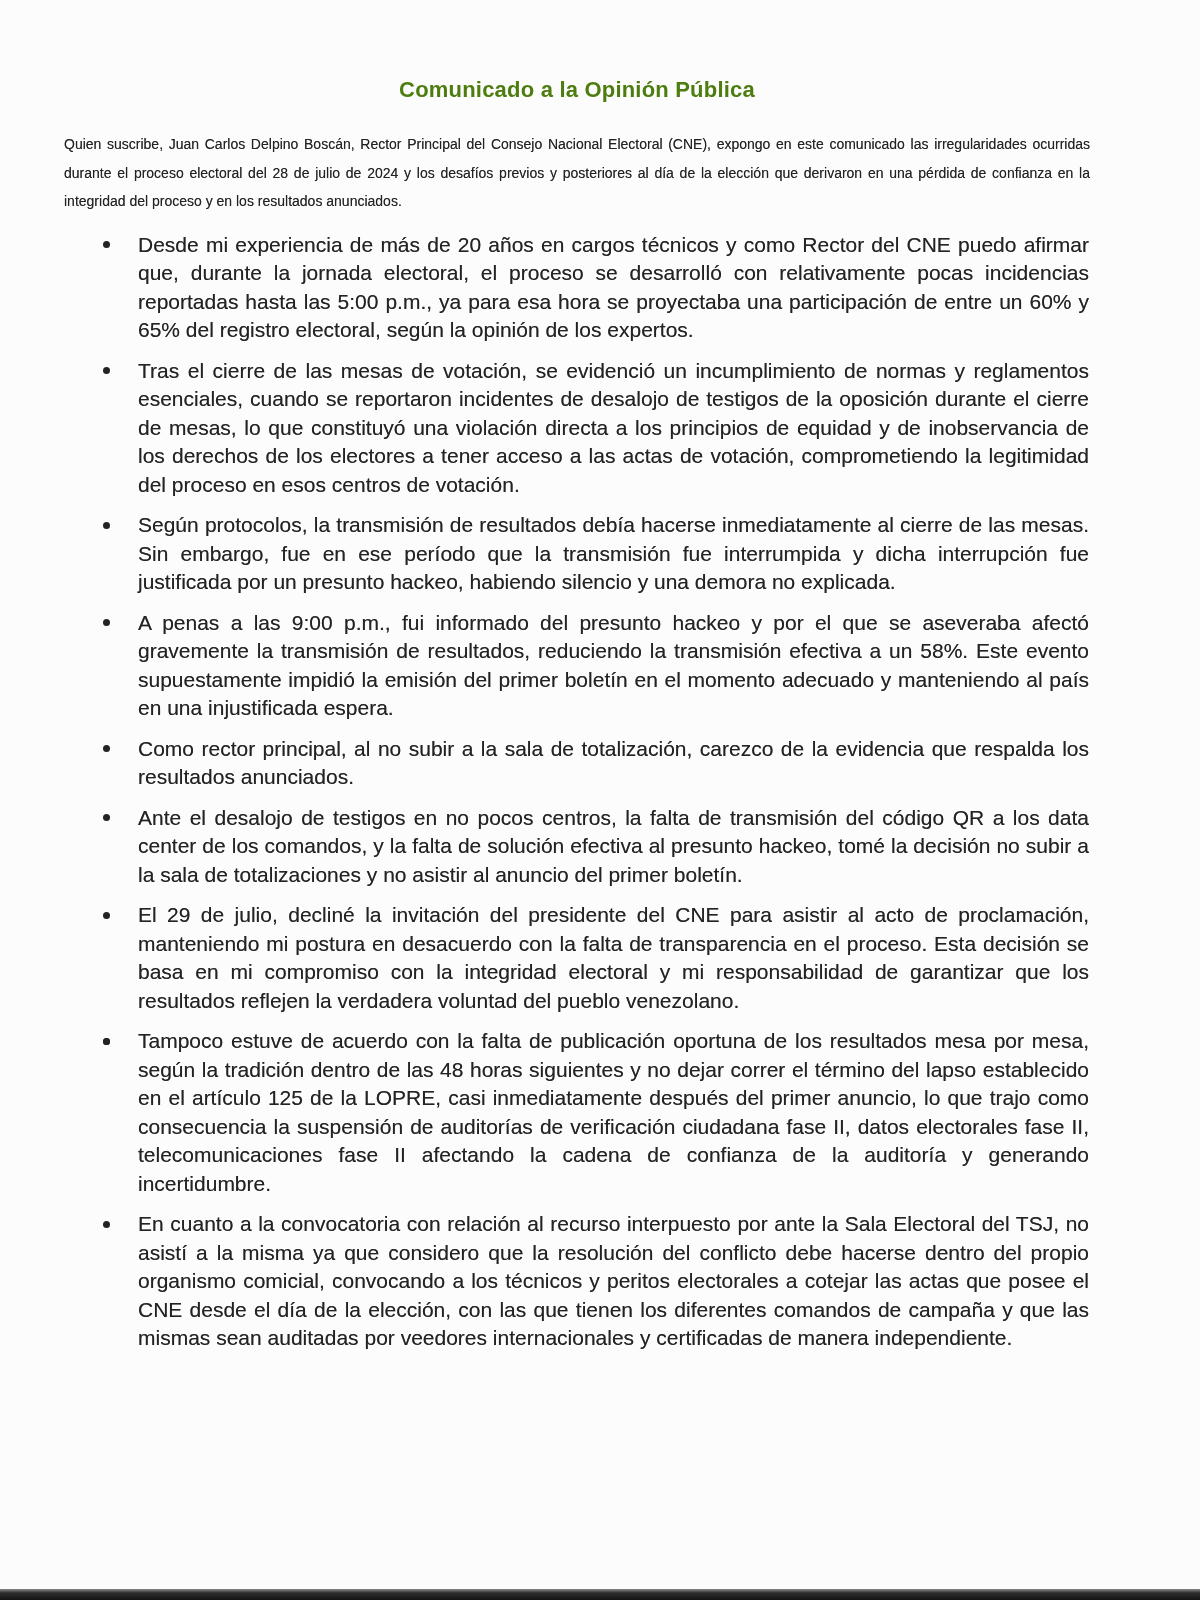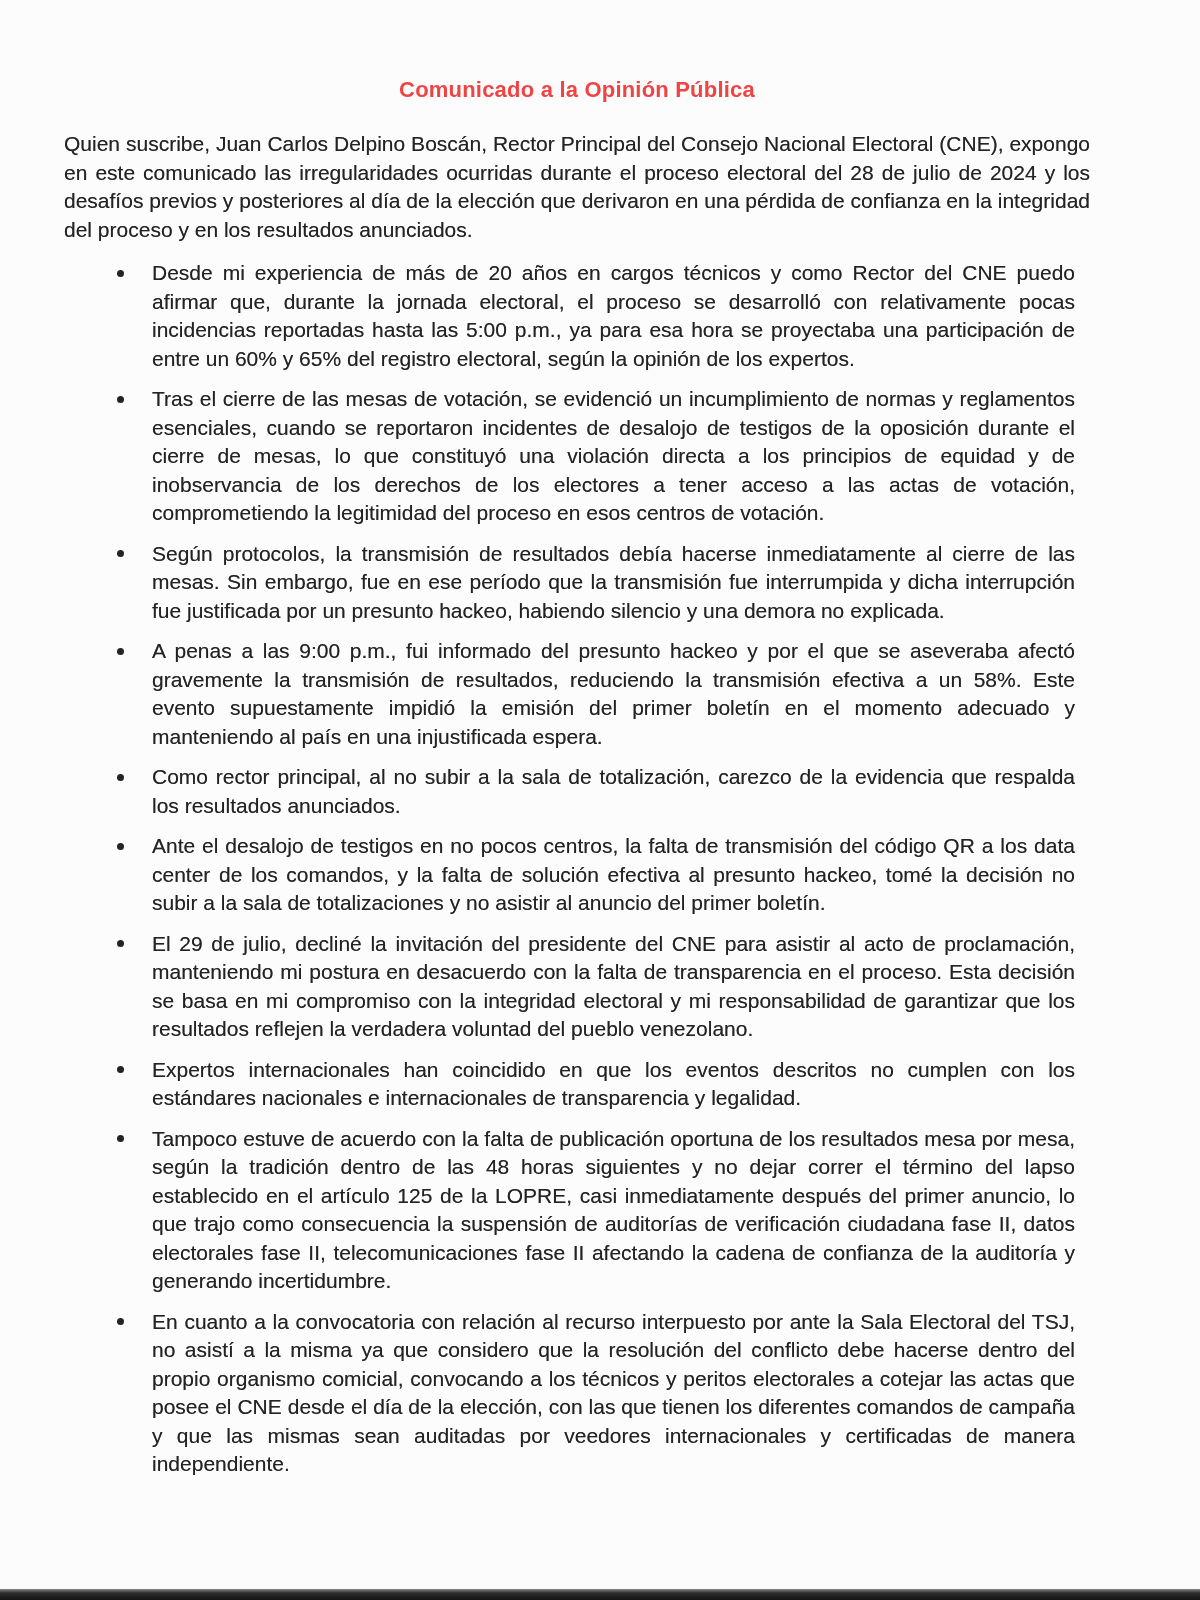--- a/index.html
+++ b/index.html
@@ -21,33 +21,33 @@
     color: #232323;
     box-sizing: border-box;
     padding: 76px 110px 0 64px;
   }
   .title {
     font-size: 22px;
     line-height: 28px;
     font-weight: bold;
     text-align: center;
     margin: 0 0 26px 0;
-    color: #ef4444;
+    color: #4d7c0f;
     letter-spacing: 0.2px;
   }
   .intro {
-    font-size: 21px;
+    font-size: 14px;
     line-height: 28.5px;
     text-align: justify;
     margin: 0 0 15px 0;
     text-shadow: 0 0 0.6px rgba(40,40,40,0.55);
   }
   ul.bullets {
     list-style: none;
-    margin: 15px;
+    margin: 1px;
     padding: 0;
   }
   ul.bullets li {
     position: relative;
     margin: 0 0 12px 36px;
     padding-left: 37px;
     font-size: 21px;
     line-height: 28.5px;
     text-align: justify;
     text-shadow: 0 0 0.6px rgba(40,40,40,0.55);
@@ -80,20 +80,20 @@
   <p class="intro">Quien suscribe, Juan Carlos Delpino Boscán, Rector Principal del Consejo Nacional Electoral (CNE), expongo en este comunicado las irregularidades ocurridas durante el proceso electoral del 28 de julio de 2024 y los desafíos previos y posteriores al día de la elección que derivaron en una pérdida de confianza en la integridad del proceso y en los resultados anunciados.</p>
 
   <ul class="bullets">
     <li><span class="dot"></span><span>Desde mi experiencia de más de 20 años en cargos técnicos y como Rector del CNE puedo afirmar que, durante la jornada electoral, el proceso se desarrolló con relativamente pocas incidencias reportadas hasta las 5:00 p.m., ya para esa hora se proyectaba una participación de entre un 60% y 65% del registro electoral, según la opinión de los expertos.</span></li>
     <li><span class="dot"></span><span>Tras el cierre de las mesas de votación, se evidenció un incumplimiento de normas y reglamentos esenciales, cuando se reportaron incidentes de desalojo de testigos de la oposición durante el cierre de mesas, lo que constituyó una violación directa a los principios de equidad y de inobservancia de los derechos de los electores a tener acceso a las actas de votación, comprometiendo la legitimidad del proceso en esos centros de votación.</span></li>
     <li><span class="dot"></span><span>Según protocolos, la transmisión de resultados debía hacerse inmediatamente al cierre de las mesas. Sin embargo, fue en ese período que la transmisión fue interrumpida y dicha interrupción fue justificada por un presunto hackeo, habiendo silencio y una demora no explicada.</span></li>
     <li><span class="dot"></span><span>A penas a las 9:00 p.m., fui informado del presunto hackeo y por el que se aseveraba afectó gravemente la transmisión de resultados, reduciendo la transmisión efectiva a un 58%. Este evento supuestamente impidió la emisión del primer boletín en el momento adecuado y manteniendo al país en una injustificada espera.</span></li>
     <li><span class="dot"></span><span>Como rector principal, al no subir a la sala de totalización, carezco de la evidencia que respalda los resultados anunciados.</span></li>
     <li><span class="dot"></span><span>Ante el desalojo de testigos en no pocos centros, la falta de transmisión del código QR a los data center de los comandos, y la falta de solución efectiva al presunto hackeo, tomé la decisión no subir a la sala de totalizaciones y no asistir al anuncio del primer boletín.</span></li>
     <li><span class="dot"></span><span>El 29 de julio, decliné la invitación del presidente del CNE para asistir al acto de proclamación, manteniendo mi postura en desacuerdo con la falta de transparencia en el proceso. Esta decisión se basa en mi compromiso con la integridad electoral y mi responsabilidad de garantizar que los resultados reflejen la verdadera voluntad del pueblo venezolano.</span></li>
-    <li><span class="dot"></span><span>Expertos internacionales han coincidido en que los eventos descritos no cumplen con los estándares nacionales e internacionales de transparencia y legalidad.</span></li>
+    <li><span class="dot"></span></li>
     <li><span class="dot"></span><span>Tampoco estuve de acuerdo con la falta de publicación oportuna de los resultados mesa por mesa, según la tradición dentro de las 48 horas siguientes y no dejar correr el término del lapso establecido en el artículo 125 de la LOPRE, casi inmediatamente después del primer anuncio, lo que trajo como consecuencia la suspensión de auditorías de verificación ciudadana fase II, datos electorales fase II, telecomunicaciones fase II afectando la cadena de confianza de la auditoría y generando incertidumbre.</span></li>
     <li><span class="dot"></span><span>En cuanto a la convocatoria con relación al recurso interpuesto por ante la Sala Electoral del TSJ, no asistí a la misma ya que considero que la resolución del conflicto debe hacerse dentro del propio organismo comicial, convocando a los técnicos y peritos electorales a cotejar las actas que posee el CNE desde el día de la elección, con las que tienen los diferentes comandos de campaña y que las mismas sean auditadas por veedores internacionales y certificadas de manera independiente.</span></li>
   </ul>
 
   <div class="bottom-bar"></div>
 
 </div>
 
 </body></html>

